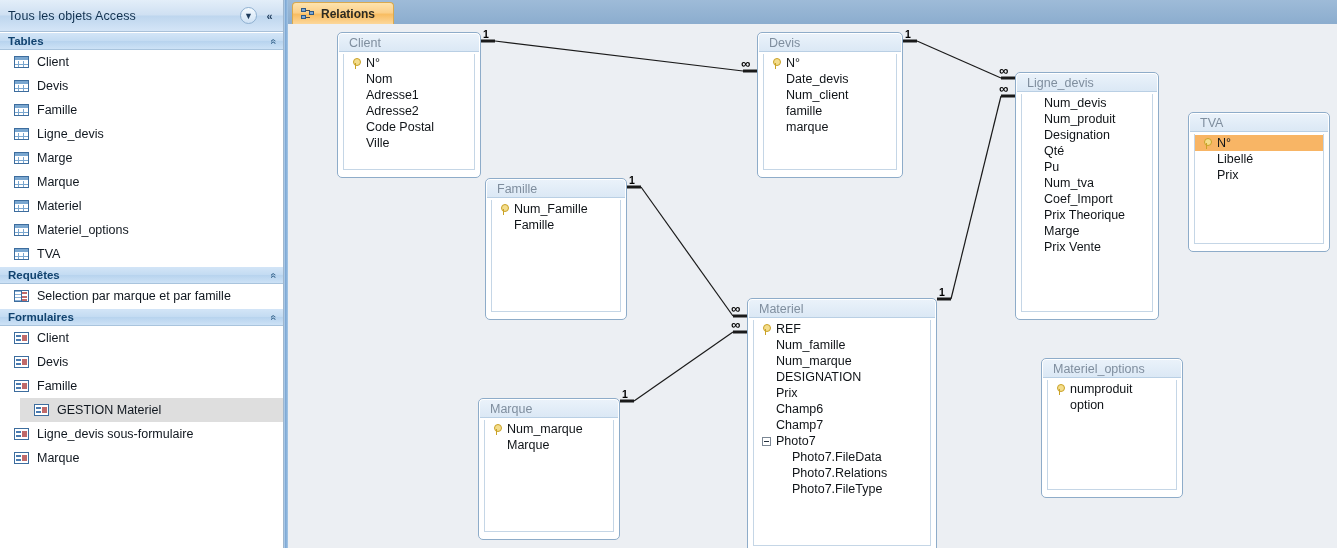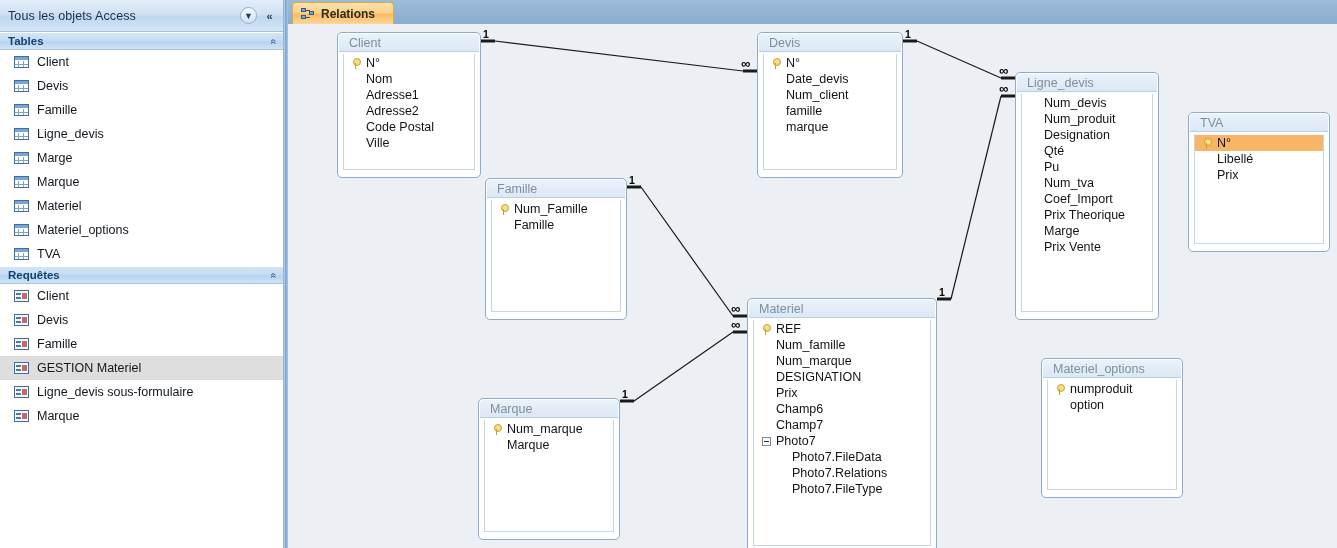--- a/index.html
+++ b/index.html
@@ -58,21 +58,21 @@
 
   .obj-list { flex: 0 0 auto; background: #fff; }
   .obj-item {
     height: 24px;
     display: flex; align-items: center;
     padding-left: 14px;
     font-size: 12.5px;
     color: #10171f;
     gap: 8px;
   }
-  .obj-item.selected { background: #dedede; }
+  .obj-item.selected { background: #dedede; margin-left: 20px; }
   .sidebar-filler { flex: 1 1 auto; background: #fff; }
 
   
   .ico-table {
     width: 15px; height: 12px;
     background: #fff;
     border: 1px solid #3d6d9e;
     position: relative; flex: 0 0 auto;
   }
   .ico-table::before {
@@ -295,20 +295,28 @@
           <div class="obj-item">
             <span class="ico-table"></span>
             <span>TVA</span>
           </div>
         </div>
         <div class="group-header">
           <span>Requêtes</span>
           <span class="chev" style="transform: rotate(90deg);">«</span>
         </div>
         <div class="obj-list">
+          <div class="obj-item">
+            <span class="ico-query"></span>
+            <span>Selection par marque et par famille</span>
+          </div>
+        </div>
+        <div class="group-header">
+          <span>Formulaires</span>
+          <span class="chev" style="transform: rotate(90deg);">«</span>
         </div>
         <div class="obj-list">
           <div class="obj-item">
             <span class="ico-form"></span>
             <span>Client</span>
           </div>
           <div class="obj-item">
             <span class="ico-form"></span>
             <span>Devis</span>
           </div>

